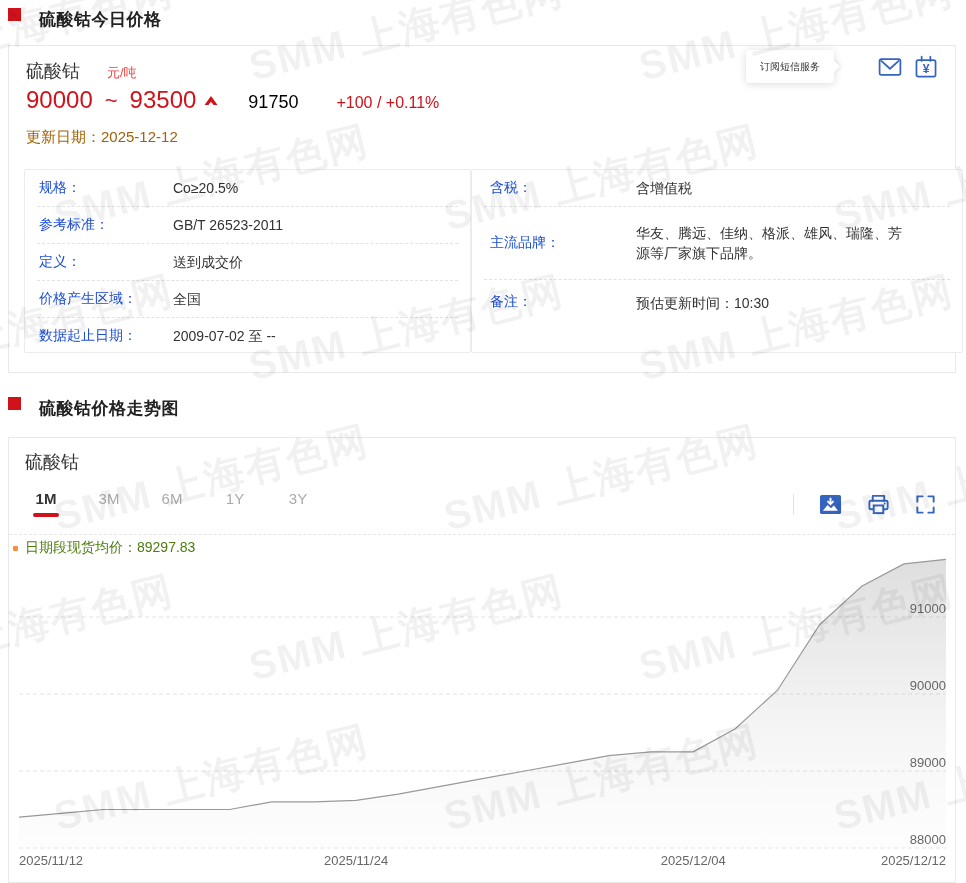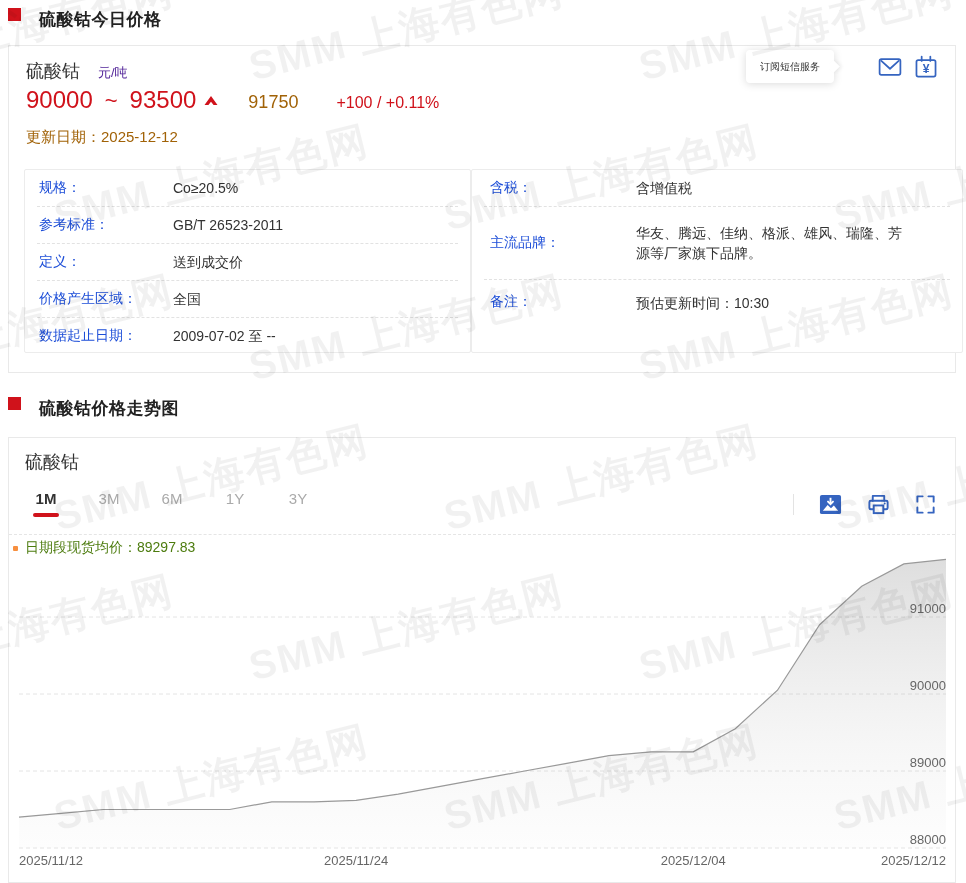--- a/index.html
+++ b/index.html
@@ -12,26 +12,26 @@
   .sec-title{font-size:17px;font-weight:bold;color:#222;letter-spacing:.5px;}
 
   
   .card{position:absolute;left:8px;width:948px;background:#fff;border:1px solid #e9e9e9;border-radius:0;box-sizing:border-box;}
   #price-card{top:45px;height:328px;}
   #chart-card{top:437px;height:446px;}
 
   
   .product-row{position:absolute;left:17px;top:13px;display:flex;align-items:baseline;}
   .product-name{font-size:18px;color:#333;}
-  .product-unit{font-size:13px;color:#4c1d95;margin-left:18px;text-align:center;}
+  .product-unit{font-size:13px;color:#ef4444;margin-left:27px;text-align:center;}
   .price-row{position:absolute;left:17px;top:40px;display:flex;align-items:baseline;}
   .price-range{font-size:24px;color:#d0121b;}
   .price-tilde{font-size:22px;color:#d0121b;margin:0 12px;}
   .up-arrow{margin-left:8px;align-self:center;margin-top:2px;}
-  .price-avg{font-size:18px;color:#a16207;margin-left:30px;}
+  .price-avg{font-size:18px;color:#000000;margin-left:30px;}
   .price-change{font-size:16px;color:#d0121b;margin-left:38px;}
   .update-row{position:absolute;left:17px;top:82px;font-size:15px;color:#a16207;}
 
   
   .subscribe-bubble{position:absolute;left:737px;top:4px;height:33px;padding:0 14px;background:#fff;border-radius:4px;
     box-shadow:0 1px 8px rgba(0,0,0,.15);display:flex;align-items:center;font-size:10px;color:#333;cursor:pointer;}
   .subscribe-bubble::after{content:"";position:absolute;right:-4px;top:12px;width:9px;height:9px;background:#fff;transform:rotate(45deg);box-shadow:2px -2px 4px rgba(0,0,0,.06);}
   .hdr-icon{position:absolute;top:8px;width:26px;height:26px;cursor:pointer;}
   .hdr-icon.envelope{left:868px;}
   .hdr-icon.bill{left:904px;}

